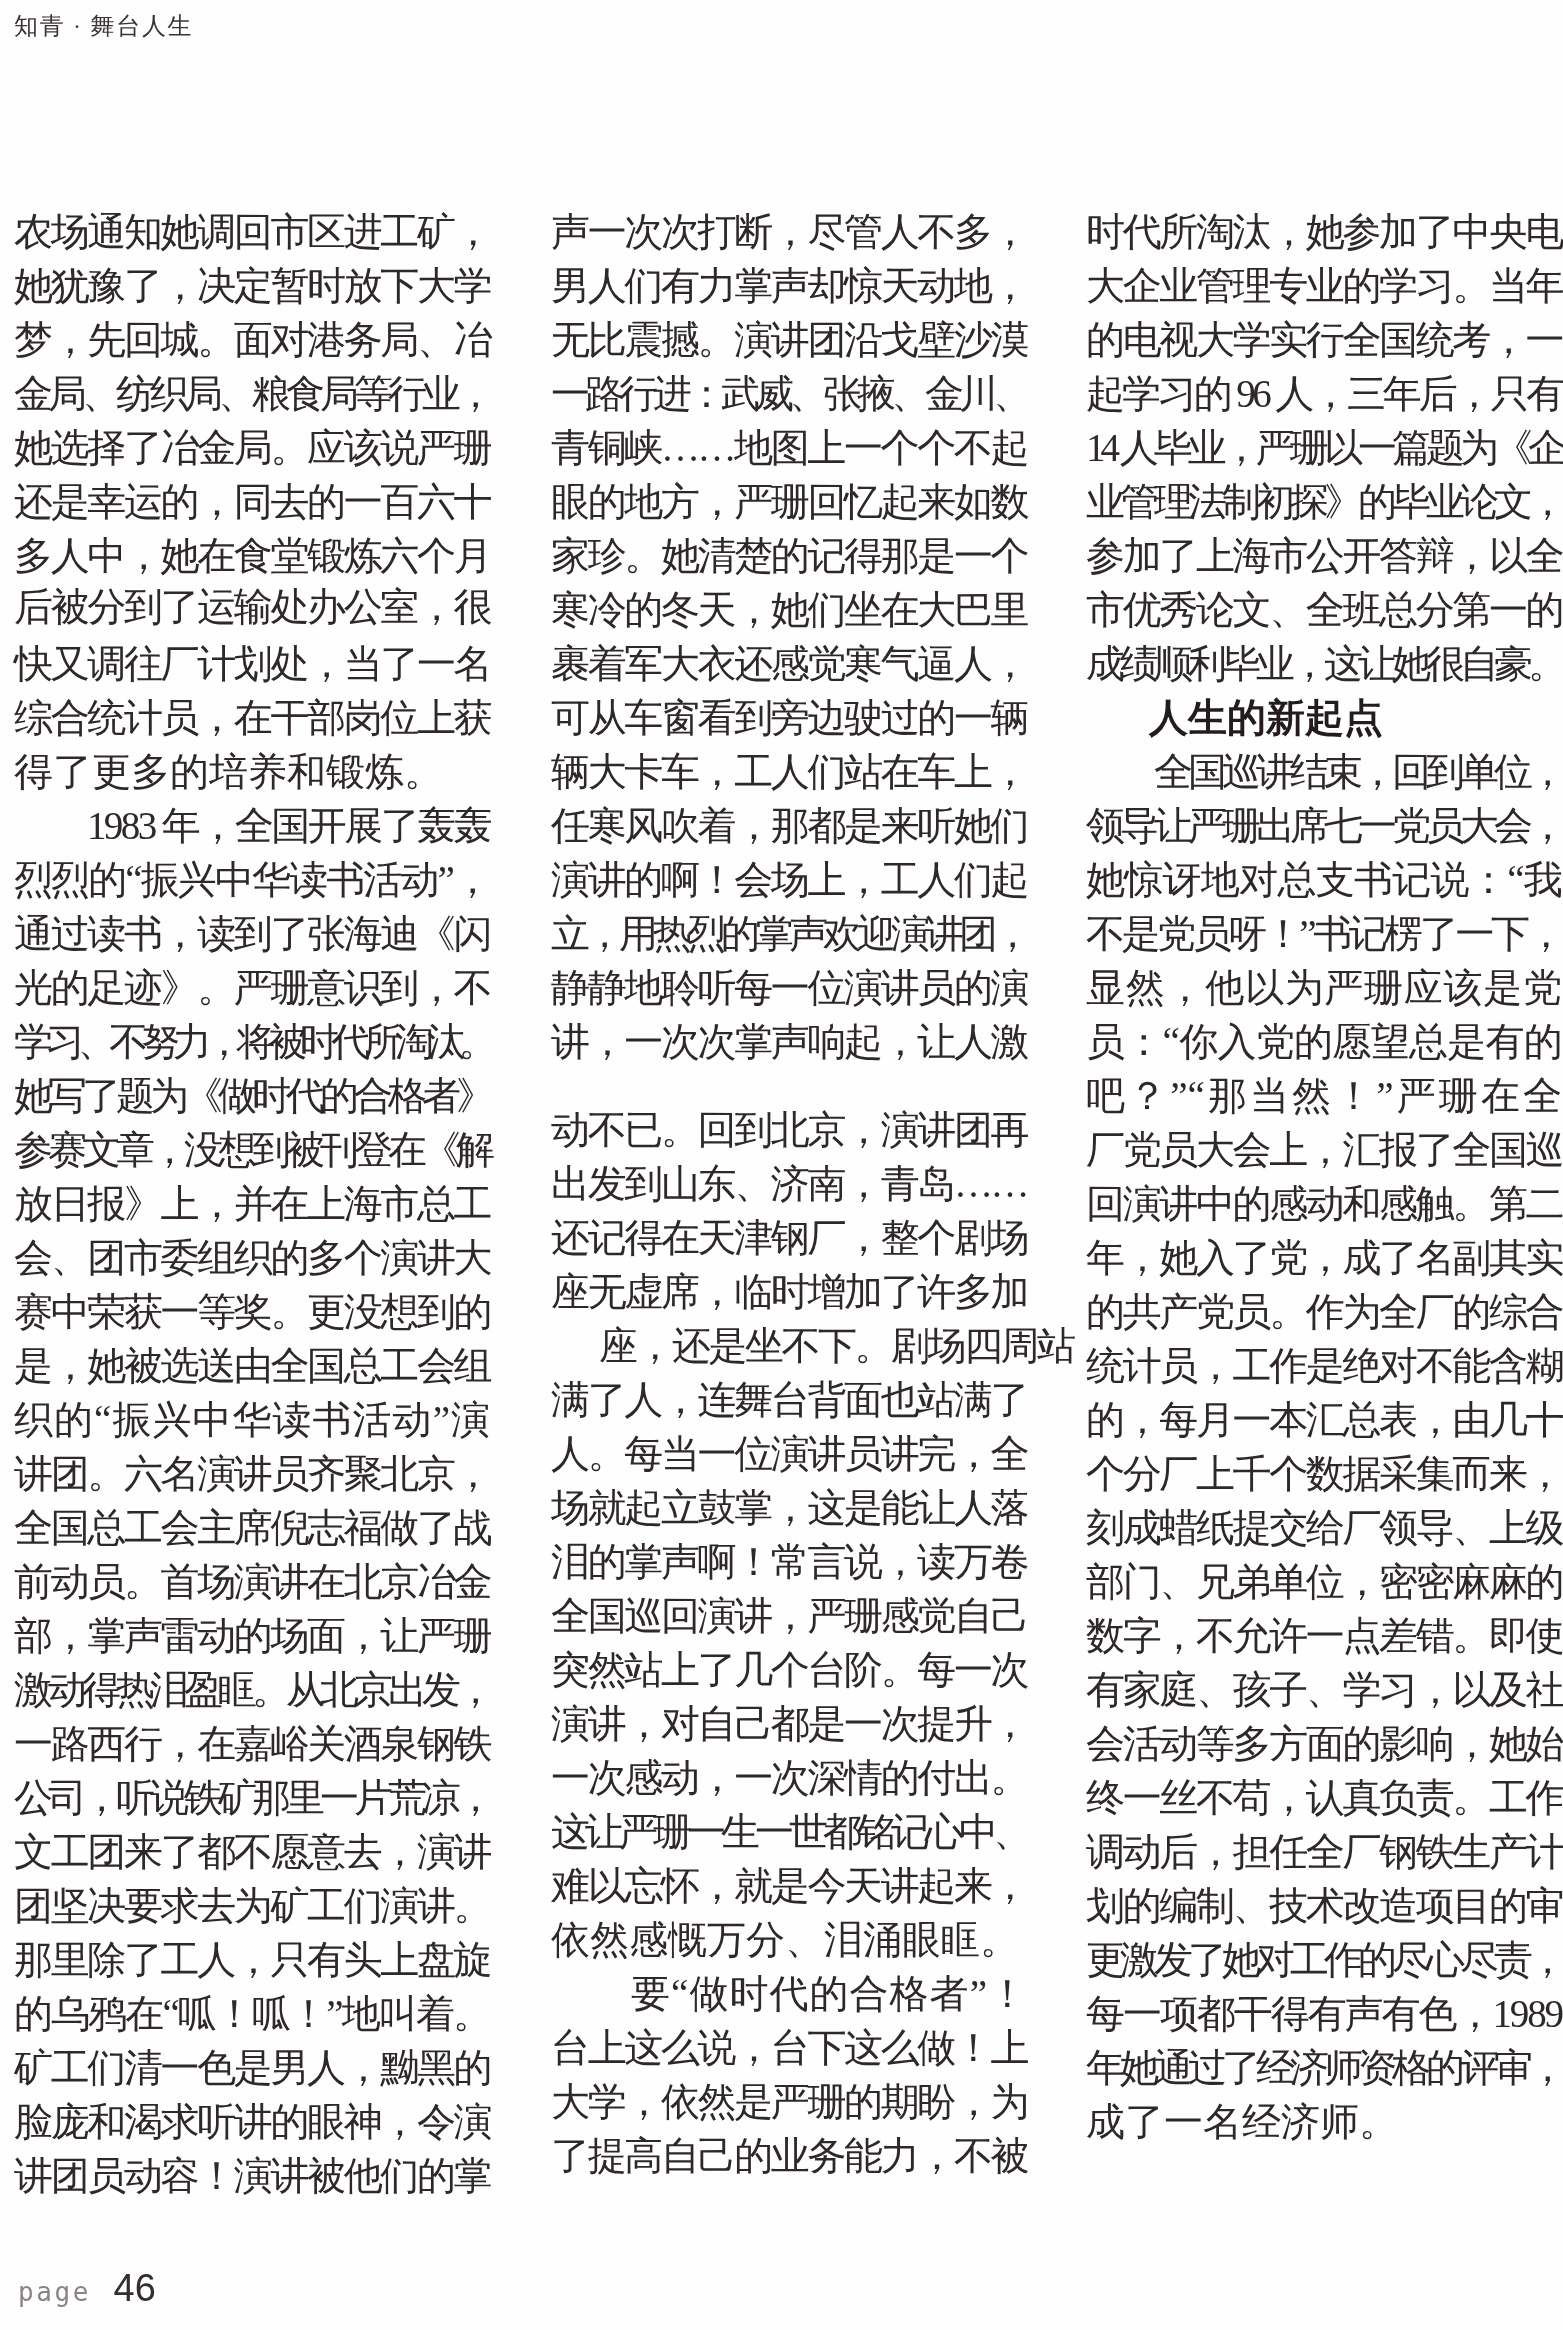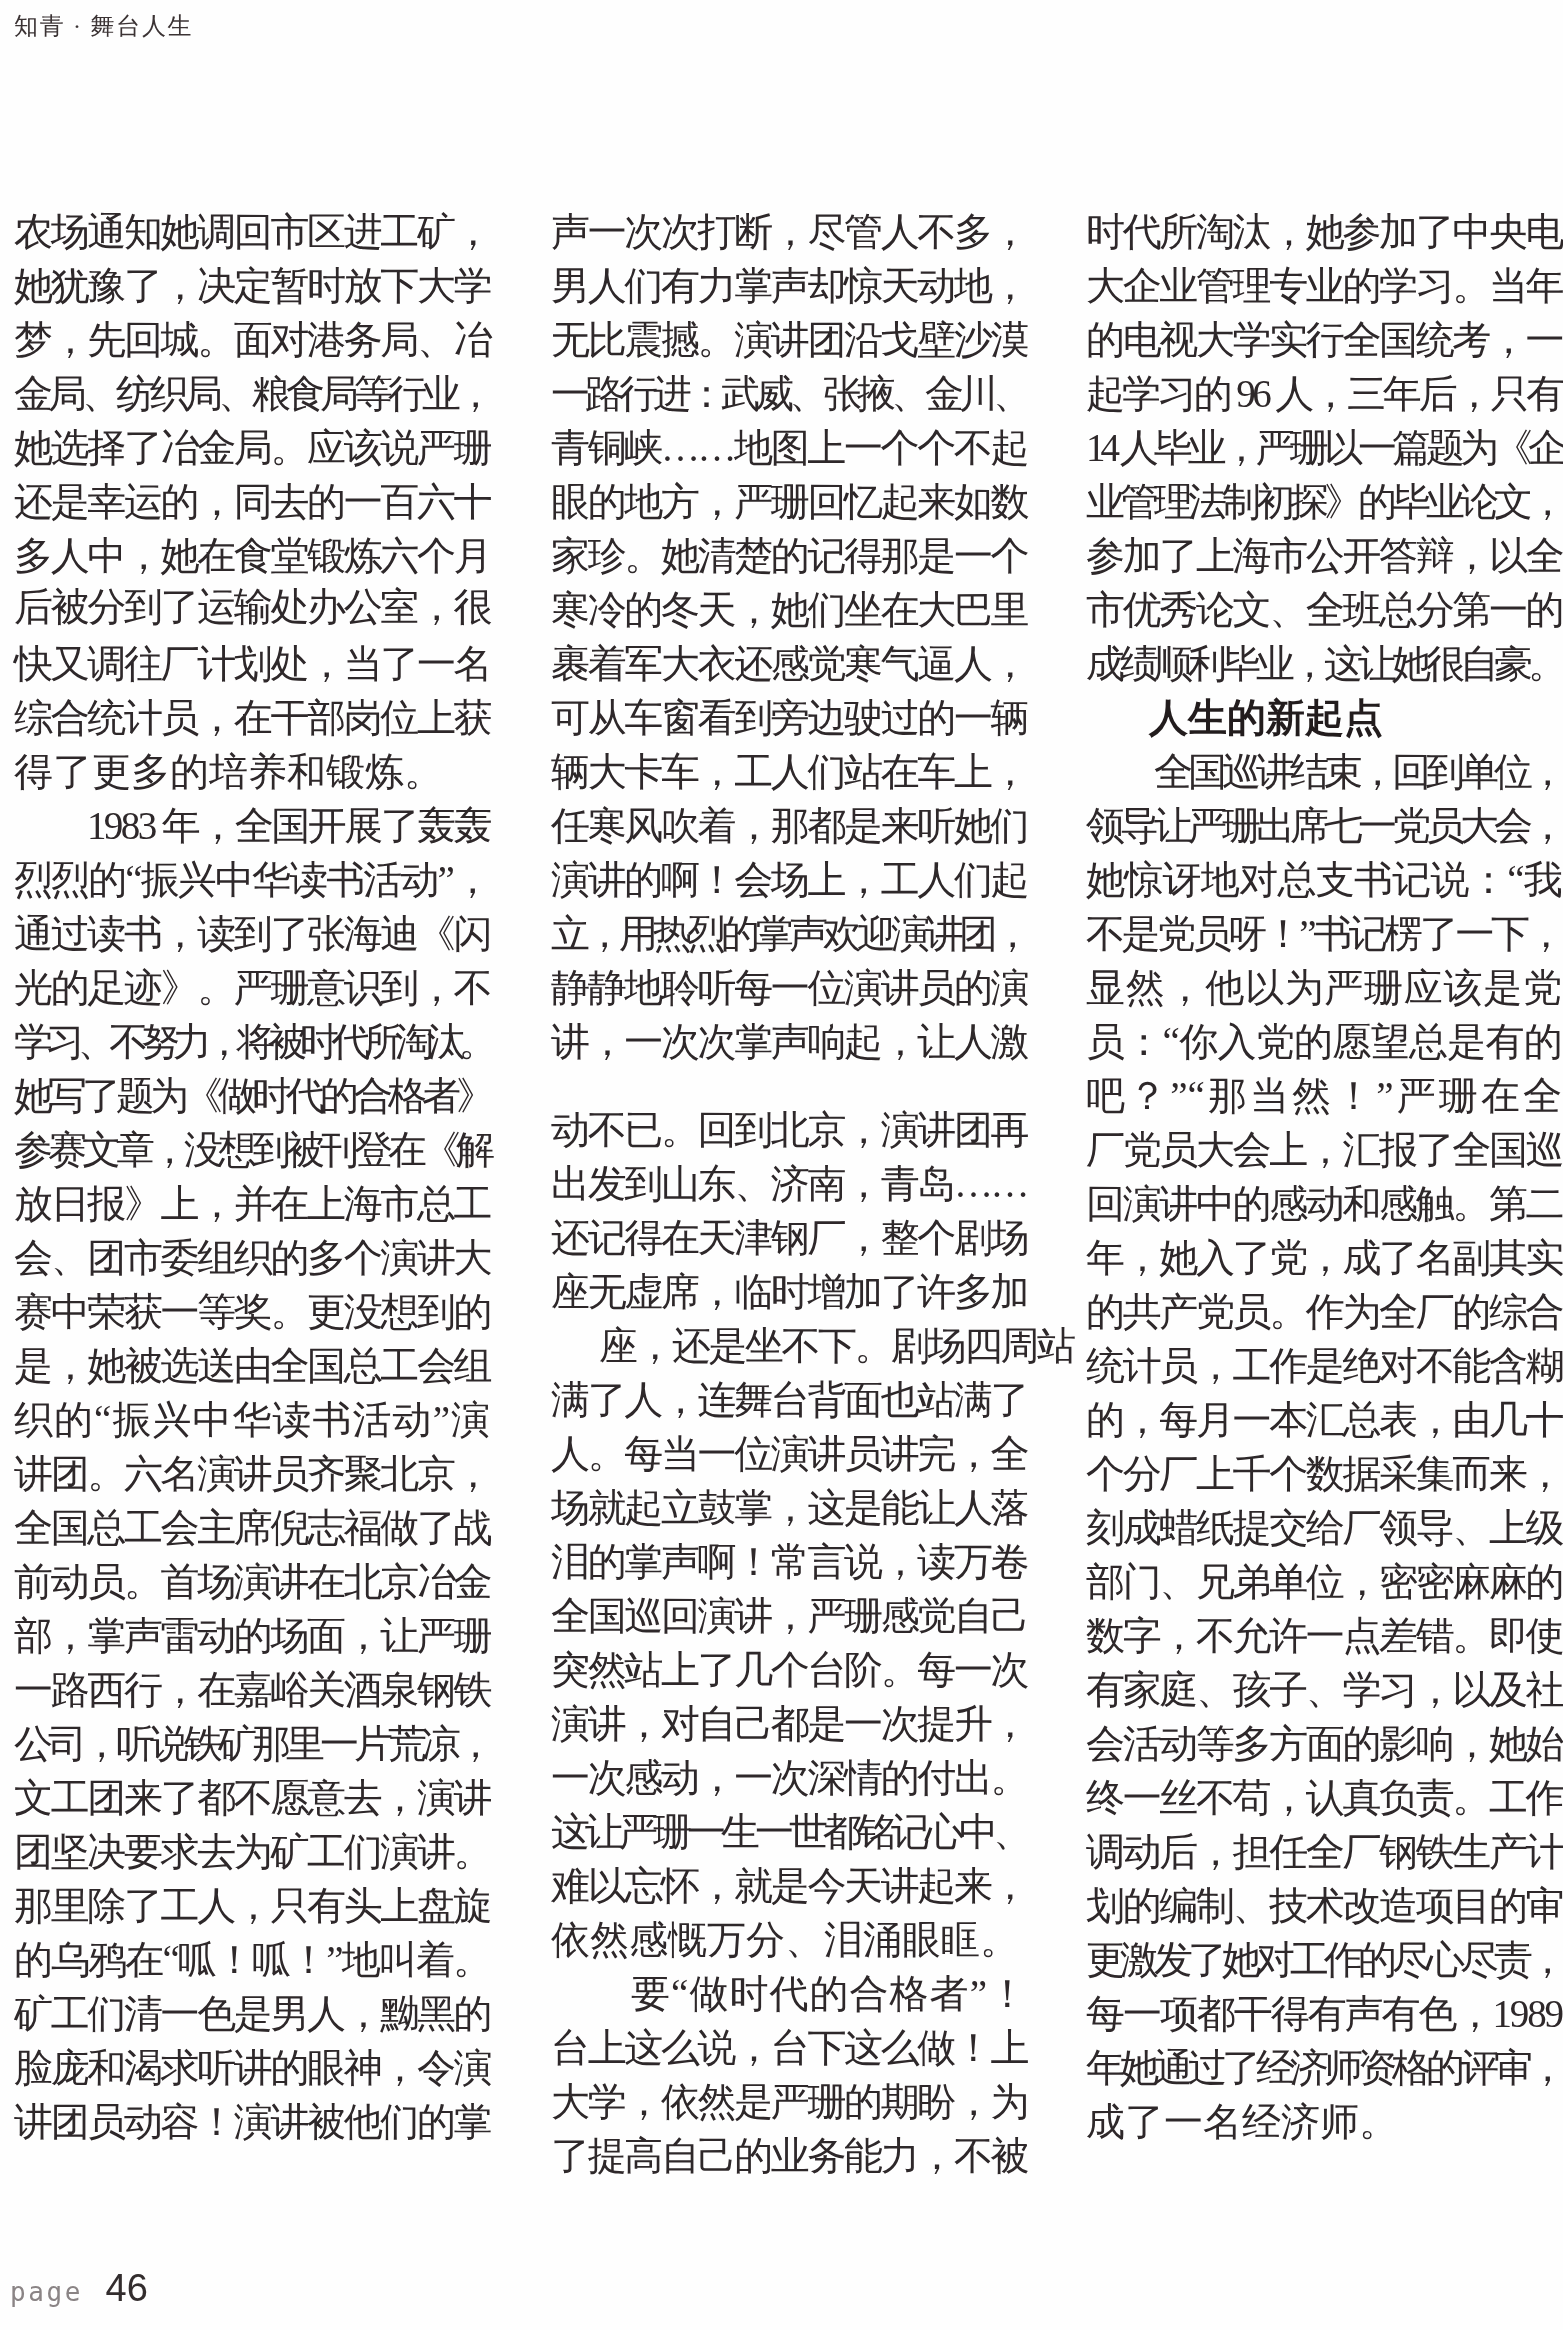--- a/index.html
+++ b/index.html
@@ -42,21 +42,21 @@
     text-align-last: left;
   }
   .line.subhead {
     font-family: "Liberation Sans", "DejaVu Sans", sans-serif;
     font-weight: bold;
     padding-left: 63px;
     color: #221c1d;
   }
   .page-footer {
     position: absolute;
-    left: 10px; top: 2267px;
+    left: 18px; top: 2267px;
     display: flex;
     align-items: baseline;
   }
   .footer-label {
     font-family: "DejaVu Sans Mono", monospace;
     font-size: 26px;
     letter-spacing: 2.6px;
     color: #8a8485;
   }
   .footer-number {
@@ -93,20 +93,21 @@
     <div class="line" style="letter-spacing: -5.1px;">参赛文章，没想到被刊登在《解</div>
     <div class="line" style="letter-spacing: -2.5px;">放日报》上，并在上海市总工</div>
     <div class="line" style="letter-spacing: -2.5px;">会、团市委组织的多个演讲大</div>
     <div class="line" style="letter-spacing: -2.5px;">赛中荣获一等奖。更没想到的</div>
     <div class="line" style="letter-spacing: -2.5px;">是，她被选送由全国总工会组</div>
     <div class="line">织的“振兴中华读书活动”演</div>
     <div class="line" style="letter-spacing: -2.5px;">讲团。六名演讲员齐聚北京，</div>
     <div class="line" style="letter-spacing: -2.5px;">全国总工会主席倪志福做了战</div>
     <div class="line" style="letter-spacing: -2.5px;">前动员。首场演讲在北京冶金</div>
     <div class="line" style="letter-spacing: -2.5px;">部，掌声雷动的场面，让严珊</div>
+    <div class="line" style="letter-spacing: -5.1px;">激动得热泪盈眶。从北京出发，</div>
     <div class="line" style="letter-spacing: -2.5px;">一路西行，在嘉峪关酒泉钢铁</div>
     <div class="line" style="letter-spacing: -5.1px;">公司，听说铁矿那里一片荒凉，</div>
     <div class="line" style="letter-spacing: -2.5px;">文工团来了都不愿意去，演讲</div>
     <div class="line" style="letter-spacing: -2.5px;">团坚决要求去为矿工们演讲。</div>
     <div class="line" style="letter-spacing: -2.5px;">那里除了工人，只有头上盘旋</div>
     <div class="line" style="letter-spacing: -2px;">的乌鸦在“呱！呱！”地叫着。</div>
     <div class="line" style="letter-spacing: -2.5px;">矿工们清一色是男人，黝黑的</div>
     <div class="line" style="letter-spacing: -2.5px;">脸庞和渴求听讲的眼神，令演</div>
     <div class="line" style="letter-spacing: -2.5px;">讲团员动容！演讲被他们的掌</div>
   </div>

